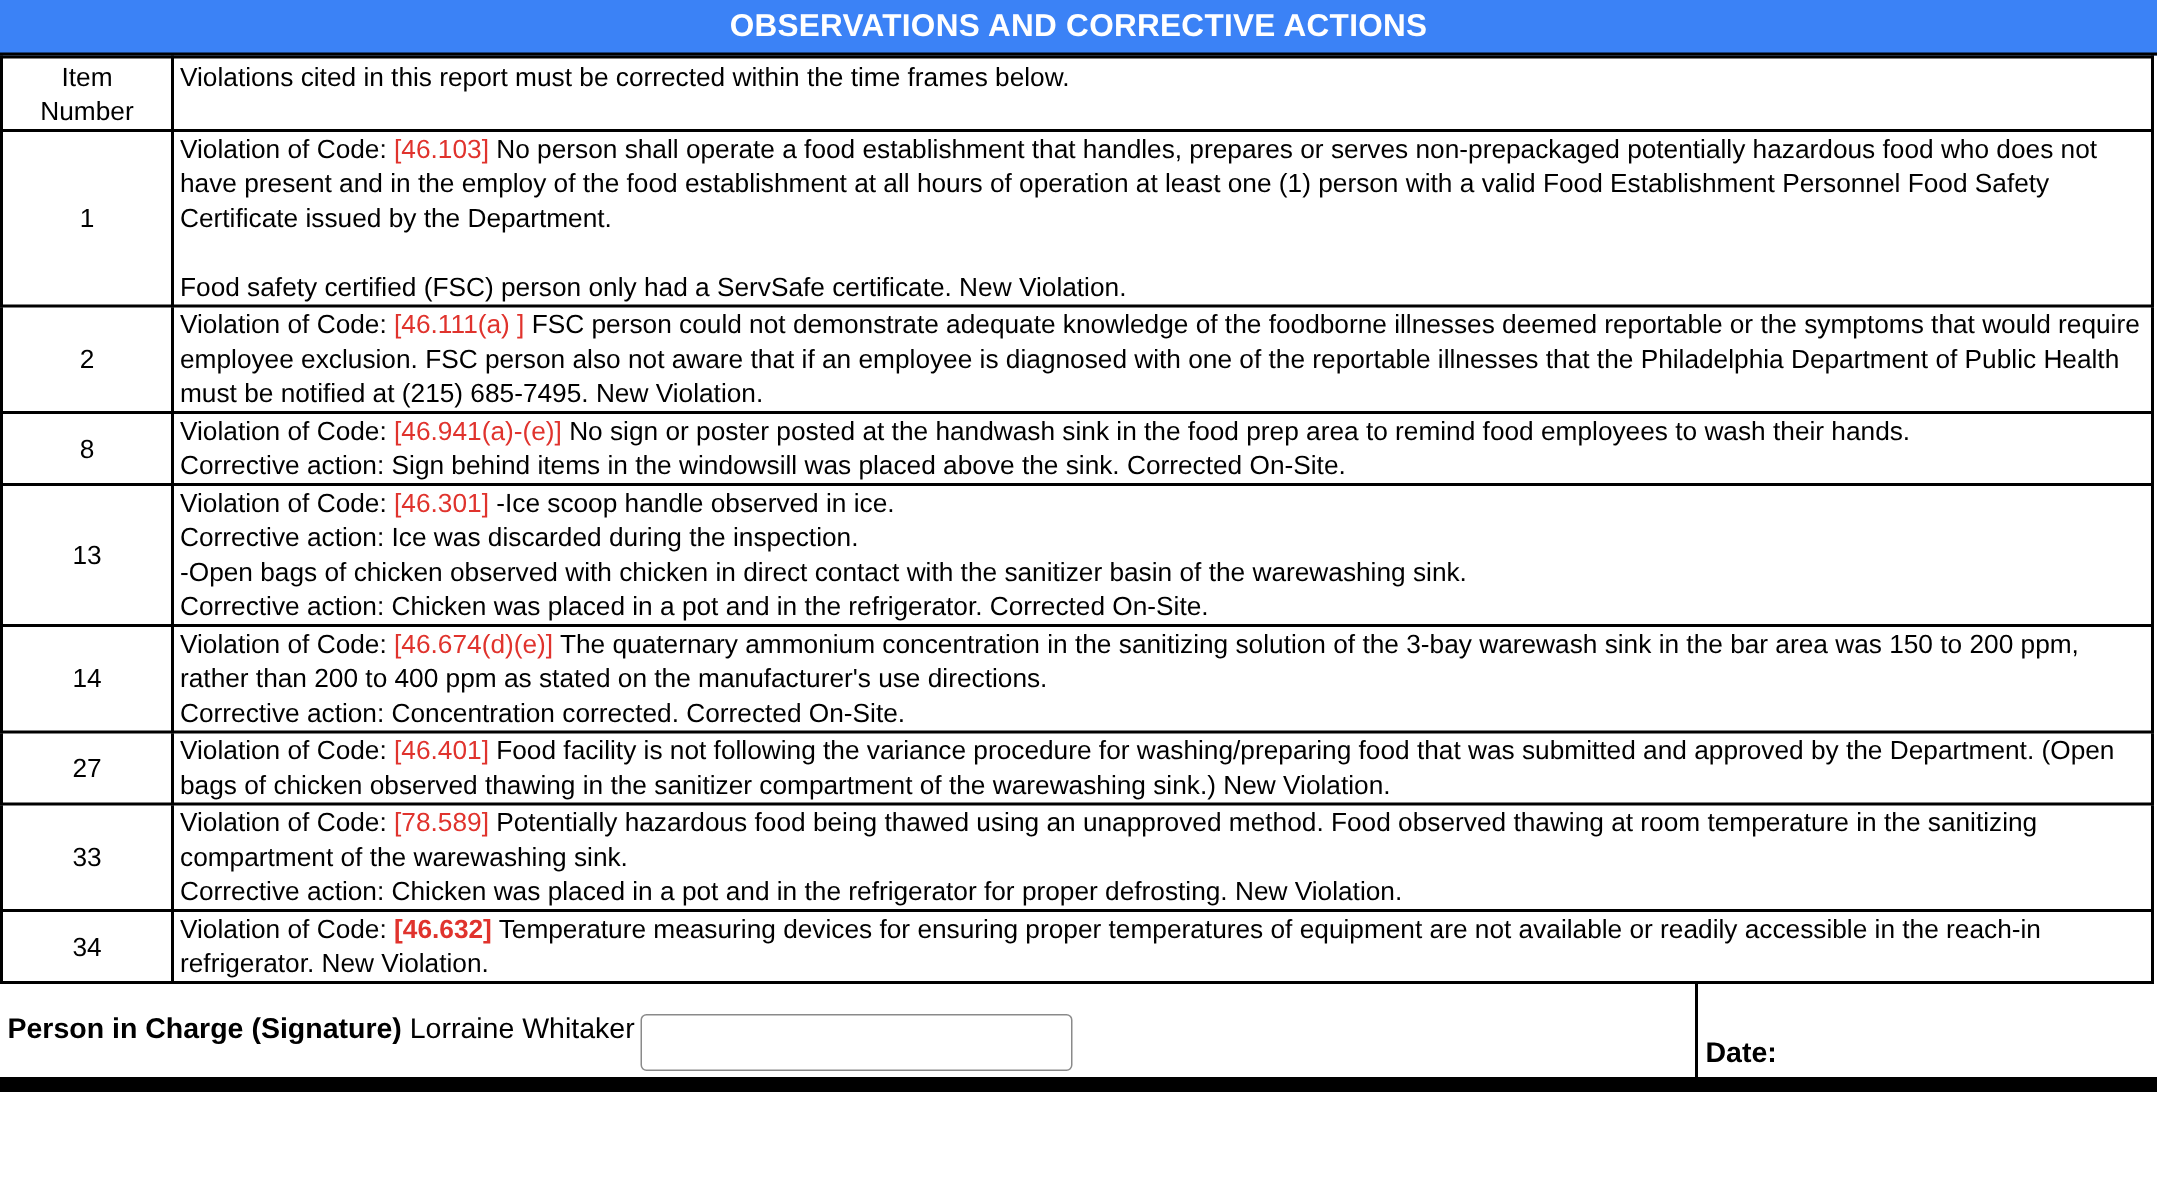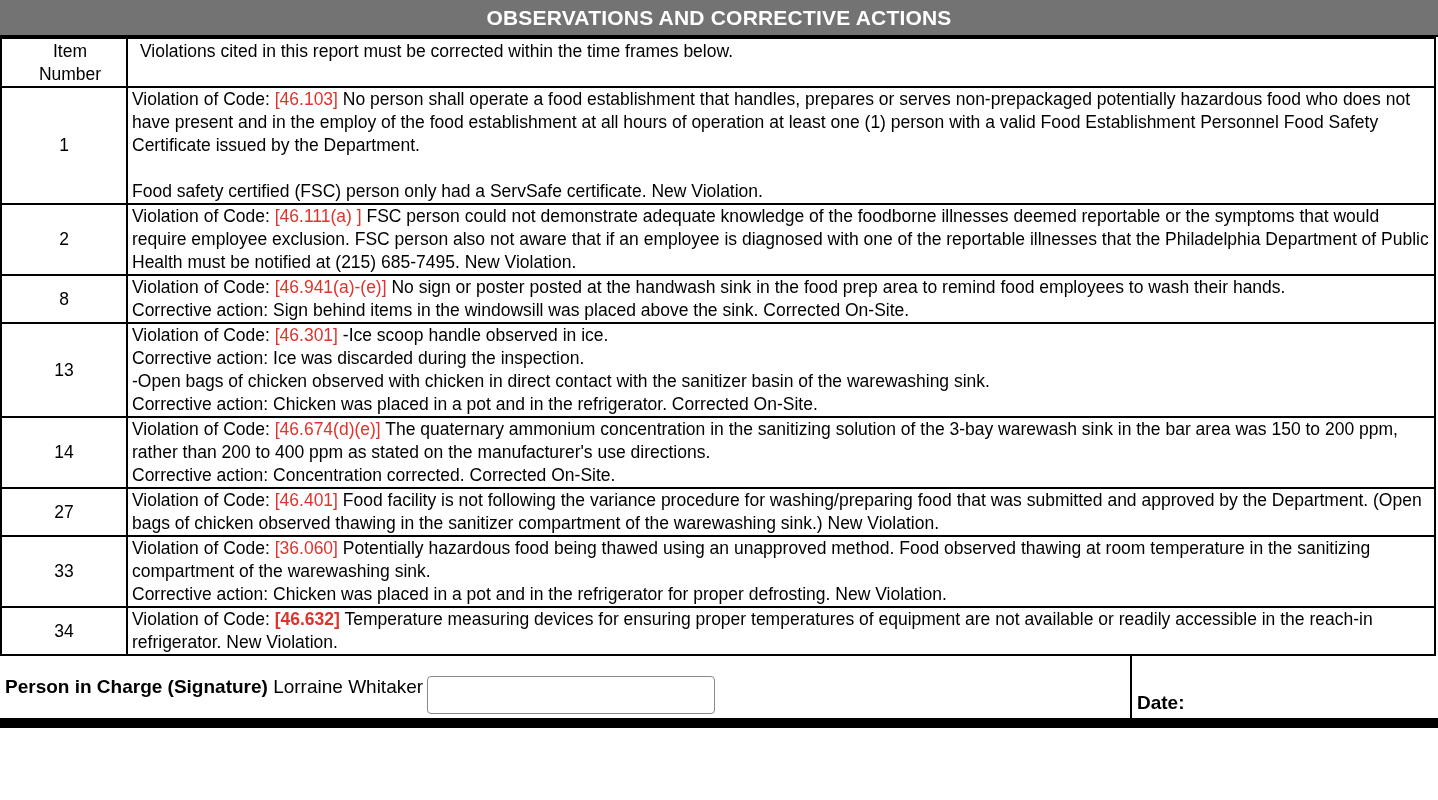--- a/index.html
+++ b/index.html
@@ -1,27 +1,27 @@
 <!DOCTYPE html>
 <html><head>
 <meta charset="utf-8">
 <style>
   html, body { margin: 0; padding: 0; background: #ffffff; }
   body { width: 1438px; height: 800px; overflow: hidden; font-family: "Liberation Sans", sans-serif; color: #000; font-size: 17.5px; }
   .wrap { width: 1438px; }
   .header {
-    background: #737373; color: #fff; font-weight: bold; text-align: center;
+    background: #3b82f6; color: #fff; font-weight: bold; text-align: center;
     font-size: 21px; height: 35px; line-height: 35px; border-bottom: 2px solid #000;
     letter-spacing: 0.2px;
   }
   table.obs { border-collapse: collapse; width: 1436px; margin-left: 0; table-layout: fixed; }
   table.obs td { border: 2px solid #000; vertical-align: middle; padding: 0 4px; line-height: 23px; }
   table.obs td.num { width: 112px; text-align: center; padding: 0; }
   table.obs td.desc { text-align: left; }
-  table.obs tr.head td { vertical-align: top; text-align: center; line-height: 23px; padding-top: 1px; padding-left: 12px; }
+  table.obs tr.head td { vertical-align: top; text-align: center; line-height: 23px; padding-top: 1px; }
   .code { color: #e0332d; margin-top: 14px; }
   .line { display: block; min-height: 23px; }
   .sig { width: 1438px; border-collapse: collapse; table-layout: fixed; }
   .sig td { border-bottom: 2px solid #000; padding: 0 5px; }
   .sig td.right { border-left: 2px solid #000; width: 296px; vertical-align: bottom; padding-bottom: 4px; }
   .sig tr.r1 td { height: 58px; }
   .sig tr.r2 td { height: 60px; }
   .sig .label { font-weight: bold; }
   .sig input {
     width: 288px; height: 38px; border: 1.5px solid #8a8a8a; border-radius: 4px;
@@ -88,21 +88,21 @@
         </tr>
         <tr>
           <td class="num">27</td>
           <td class="desc">
             <span class="line"><span style="white-space: pre;">Violation of Code: </span><span class="code" style="color: rgb(224, 51, 45);">[46.401]</span><span> Food facility is not following the variance procedure for washing/preparing food that was submitted and approved by the Department. (Open bags of chicken observed thawing in the sanitizer compartment of the warewashing sink.) New Violation.</span></span>
           </td>
         </tr>
         <tr>
           <td class="num">33</td>
           <td class="desc">
-            <span class="line"><span style="white-space: pre;">Violation of Code: </span><span class="code" style="color: rgb(224, 51, 45);">[36.060]</span><span> Potentially hazardous food being thawed using an unapproved method. Food observed thawing at room temperature in the sanitizing compartment of the warewashing sink.</span></span>
+            <span class="line"><span style="white-space: pre;">Violation of Code: </span><span class="code" style="color: rgb(224, 51, 45);">[78.589]</span><span> Potentially hazardous food being thawed using an unapproved method. Food observed thawing at room temperature in the sanitizing compartment of the warewashing sink.</span></span>
             <span class="line">Corrective action: Chicken was placed in a pot and in the refrigerator for proper defrosting. New Violation.</span>
           </td>
         </tr>
         <tr>
           <td class="num">34</td>
           <td class="desc">
             <span class="line"><span style="white-space: pre;">Violation of Code: </span><span class="code" style="color: rgb(224, 51, 45); font-weight: bold;">[46.632]</span><span> Temperature measuring devices for ensuring proper temperatures of equipment are not available or readily accessible in the reach-in refrigerator. New Violation.</span></span>
           </td>
         </tr>
       </tbody>

